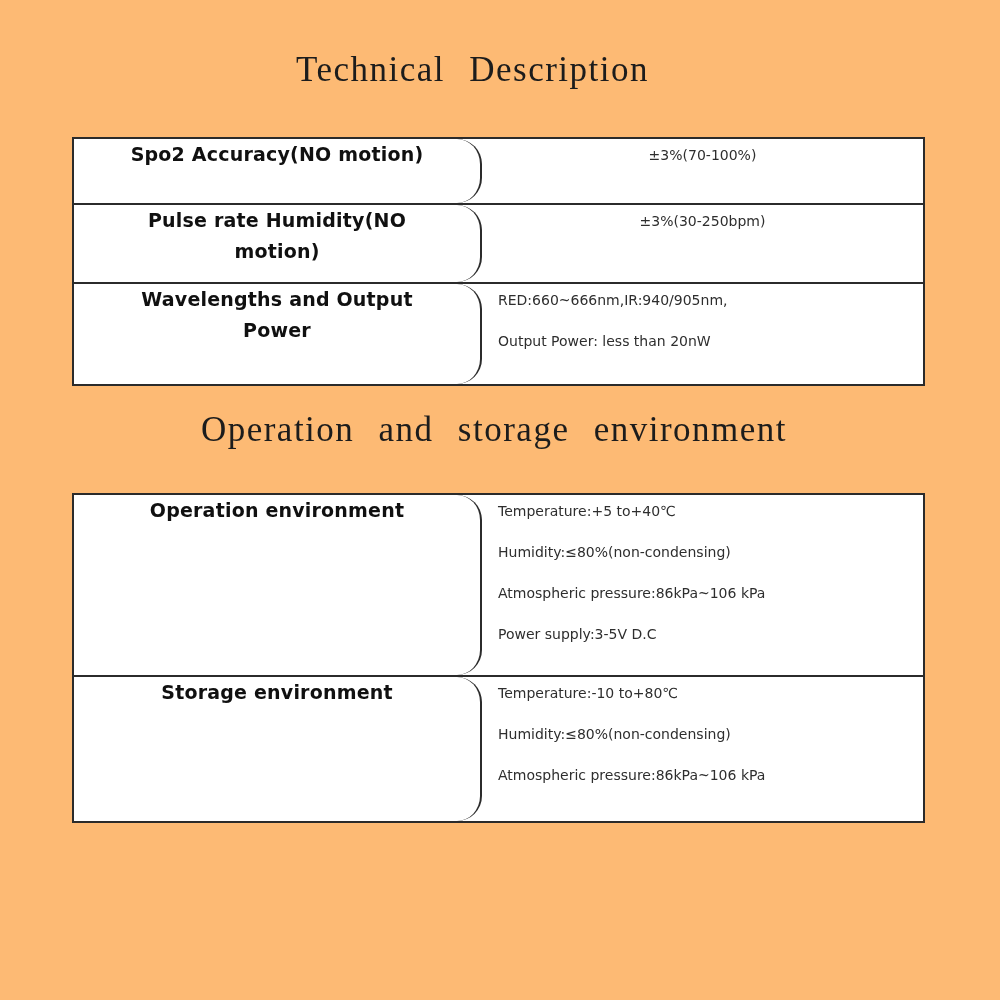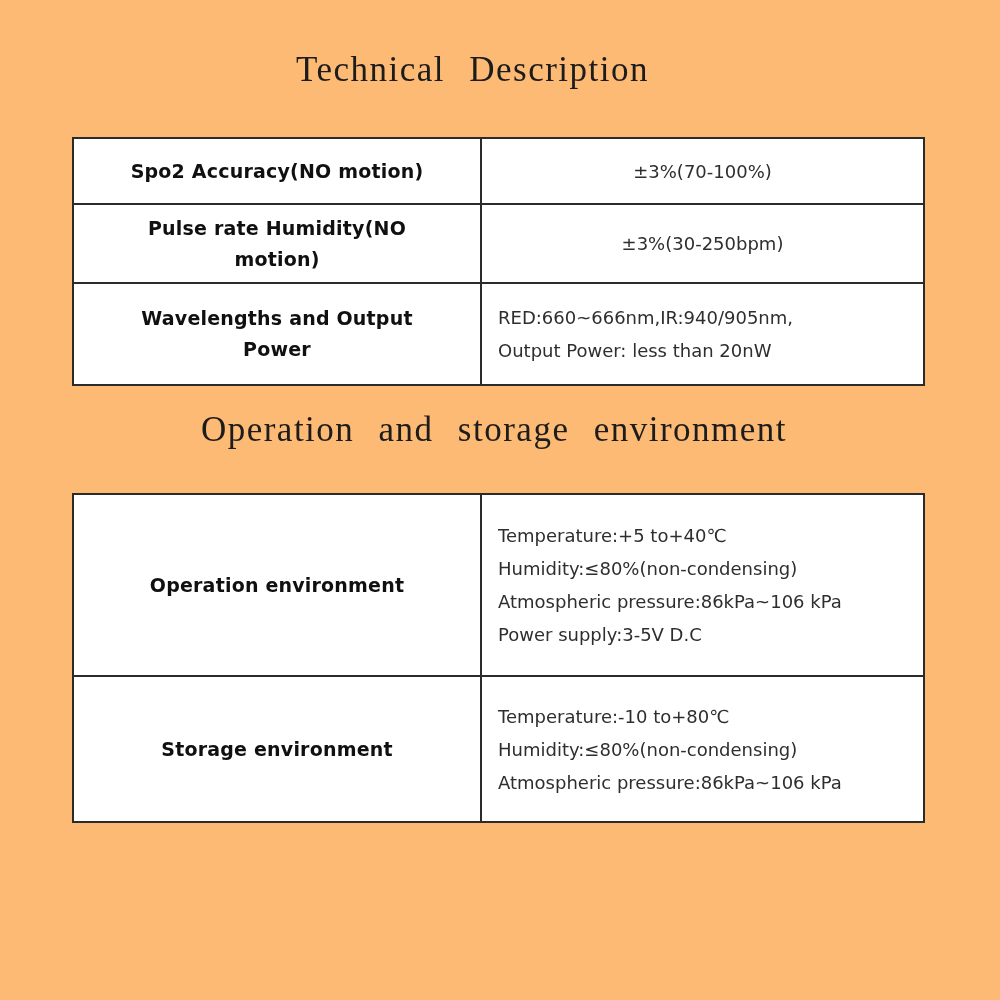--- a/index.html
+++ b/index.html
@@ -52,48 +52,49 @@
 
   .t1r1 { height: 64px; }
   .t1r2 { height: 77px; }
   .t1r3 { height: 100px; }
   .t2r1 { height: 180px; }
   .t2r2 { height: 144px; }
 
   .cell {
     display: flex;
     flex-direction: column;
-    justify-content: center;
     box-sizing: border-box;
+    border-radius: 25px;
   }
   .label-cell {
     width: 408px;
     border-right: 2px solid #2b2b2b;
     align-items: center;
     text-align: center;
     font-weight: bold;
     font-size: 19px;
     line-height: 31px;
     color: #101010;
     letter-spacing: 0.2px;
   }
   .value-cell {
     flex: 1;
-    font-size: 18px;
+    font-size: 14px;
     line-height: 33px;
     color: #2e2e2e;
   }
   .value-center {
     align-items: center;
     text-align: center;
   }
   .value-left {
     align-items: flex-start;
     text-align: left;
     padding-left: 16px;
+    gap: 8px;
   }
   .text-line { white-space: nowrap; }
 </style>
 </head>
 <body>
 
 <div class="page">
 
   <h1 class="section-title title-technical">Technical Description</h1>
 

